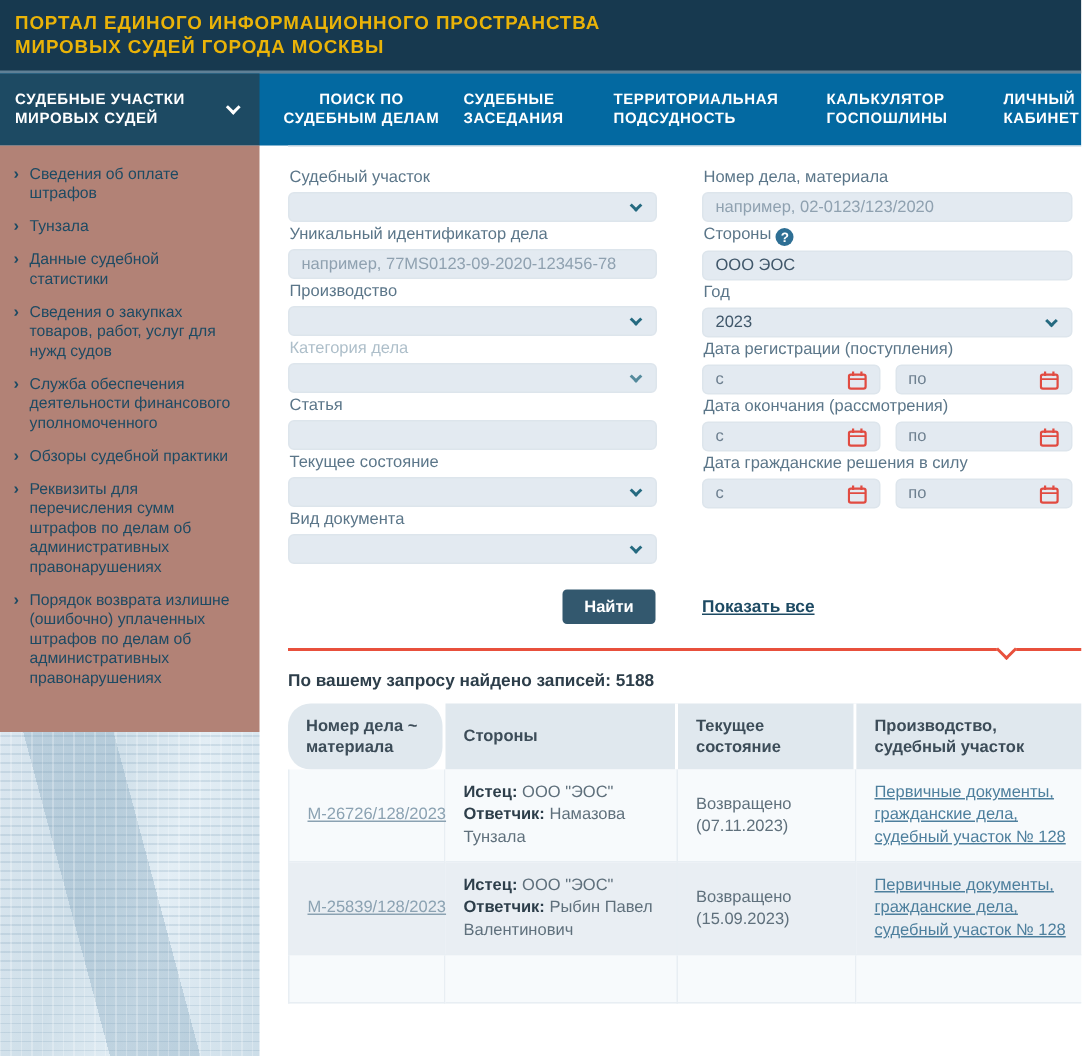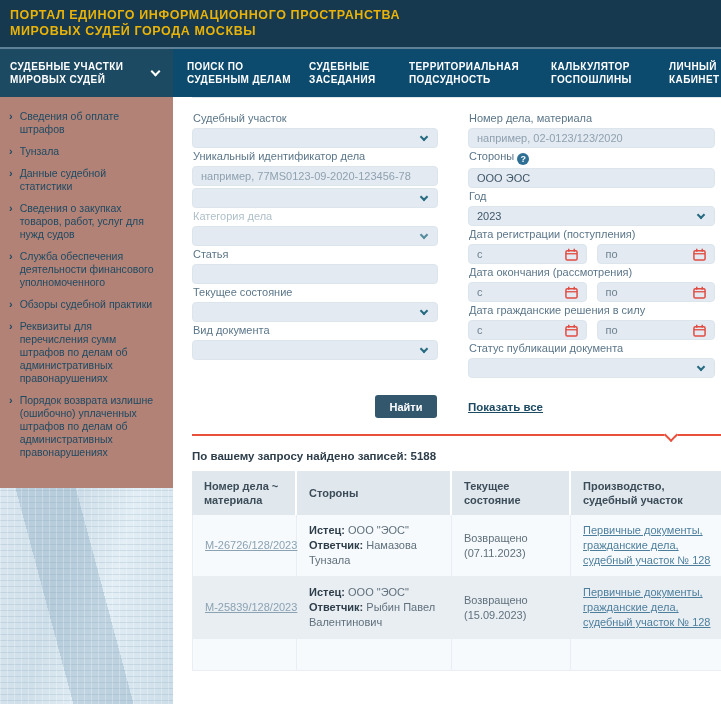--- a/index.html
+++ b/index.html
@@ -5,28 +5,28 @@
   * { margin:0; padding:0; box-sizing:border-box; }
   body { font-family:"Liberation Sans", sans-serif; }
   .page { width:721px; height:704px; overflow:hidden; background:#fff; position:relative; }
 
   
   .top-header { height:49px; background:#17394F; color:#eab308; padding:7px 10px 0 10px;
     border-bottom:2px solid #5f8096; }
   .top-header .ttl { font-size:12.5px; font-weight:bold; letter-spacing:.6px; line-height:16px; }
 
   
-  .nav { height:48px; background:#0c4a6e; display:flex; color:#fff; }
+  .nav { height:48px; background:#0369a1; display:flex; color:#fff; }
   .nav-tab { font-size:10px; font-weight:bold; letter-spacing:.4px; line-height:13px;
     display:flex; flex-direction:column; justify-content:center; padding-left:14px; cursor:pointer; }
   .nav-tab.active { width:173px; background:#1D4A63; flex-direction:row; align-items:center;
     justify-content:space-between; padding:0 14px 0 10px; }
   .chev-down { width:7px; height:7px; border-left:2px solid #fff; border-bottom:2px solid #fff;
     transform:rotate(-45deg); margin-top:-3px; flex:none; }
-  .w2{width:122px;} .w3{width:100px;} .w4{width:142px;} .w5{width:118px;} .w6{flex:1;}
+  .w2{width:122px;align-items:center;} .w3{width:100px;} .w4{width:142px;} .w5{width:118px;} .w6{flex:1;}
 
   
   .body { display:flex; height:610px; }
   aside { width:173px; flex:none; display:flex; flex-direction:column; }
   .side-menu { background:#B28276; padding:13px 12px 20px 9px; }
   .side-item { display:flex; gap:7px; margin-bottom:9px; color:#1d4a63; font-size:10.5px;
     line-height:13px; cursor:pointer; }
   .side-arrow { font-weight:bold; font-size:11px; line-height:12px; }
   .side-photo { flex:1;
     background:
@@ -76,21 +76,21 @@
   .results th:last-child { border-right:0; }
   .results td { font-size:11px; line-height:15px; padding:8px 12px; vertical-align:middle;
     border-right:1px solid #e8eef3; border-bottom:1px solid #e8eef3; }
   .results td:first-child { border-left:1px solid #e8eef3; }
   .results tr.odd td { background:#f7fafc; }
   .results tr.even td { background:#e9eef3; }
   .case-link { color:#8ba2b2; text-decoration:underline; cursor:pointer; }
   .party-label { font-weight:bold; color:#2d3e4a; }
   .party-val, .state-txt { color:#5f707c; }
   .proc-link { color:#4d7f9d; text-decoration:underline; cursor:pointer; }
-  .c1{width:105px;} .c2{width:155px;} .c3{width:119px;} .c4{width:163px;}
+  .c1{width:105px;border-radius:15px;} .c2{width:155px;} .c3{width:119px;} .c4{width:163px;}
 </style>
 </head>
 <body>
 
 <div class="page">
 
   <div class="top-header">
     <div class="ttl">ПОРТАЛ ЕДИНОГО ИНФОРМАЦИОННОГО ПРОСТРАНСТВА</div>
     <div class="ttl">МИРОВЫХ СУДЕЙ ГОРОДА МОСКВЫ</div>
   </div>
@@ -176,20 +176,21 @@
                 <span class="sel-chev"></span>
               </div>
             </div>
             <div class="field">
               <label>Уникальный идентификатор дела</label>
               <div class="control">
                 <input type="text" placeholder="например, 77MS0123-09-2020-123456-78" style="">
               </div>
             </div>
             <div class="field">
+              <label>Производство</label>
               <div class="control">
                 <span class="sel-chev"></span>
               </div>
             </div>
             <div class="field disabled">
               <label>Категория дела</label>
               <div class="control">
                 <span class="sel-chev"></span>
               </div>
             </div>
@@ -312,26 +313,20 @@
                   <input type="text" style="">
                   <span class="cal-ico">
                     <svg width="13" height="13" viewBox="0 0 14 14">
                         <rect x="1" y="3" width="12" height="10" rx="1.5" fill="none" stroke="#E14B41" stroke-width="1.6"></rect>
                         <line x1="1" y1="6.2" x2="13" y2="6.2" stroke="#E14B41" stroke-width="1.4"></line>
                         <line x1="4" y1="0.8" x2="4" y2="4" stroke="#E14B41" stroke-width="1.6"></line>
                         <line x1="10" y1="0.8" x2="10" y2="4" stroke="#E14B41" stroke-width="1.6"></line>
                       </svg>
                   </span>
                 </div>
-              </div>
-            </div>
-            <div class="field">
-              <label>Статус публикации документа</label>
-              <div class="control">
-                <span class="sel-chev"></span>
               </div>
             </div>
           </div>
         </div>
 
         <div class="actions">
           <button class="btn-find">Найти</button>
           <a class="show-all">Показать все</a>
         </div>
       </div>

